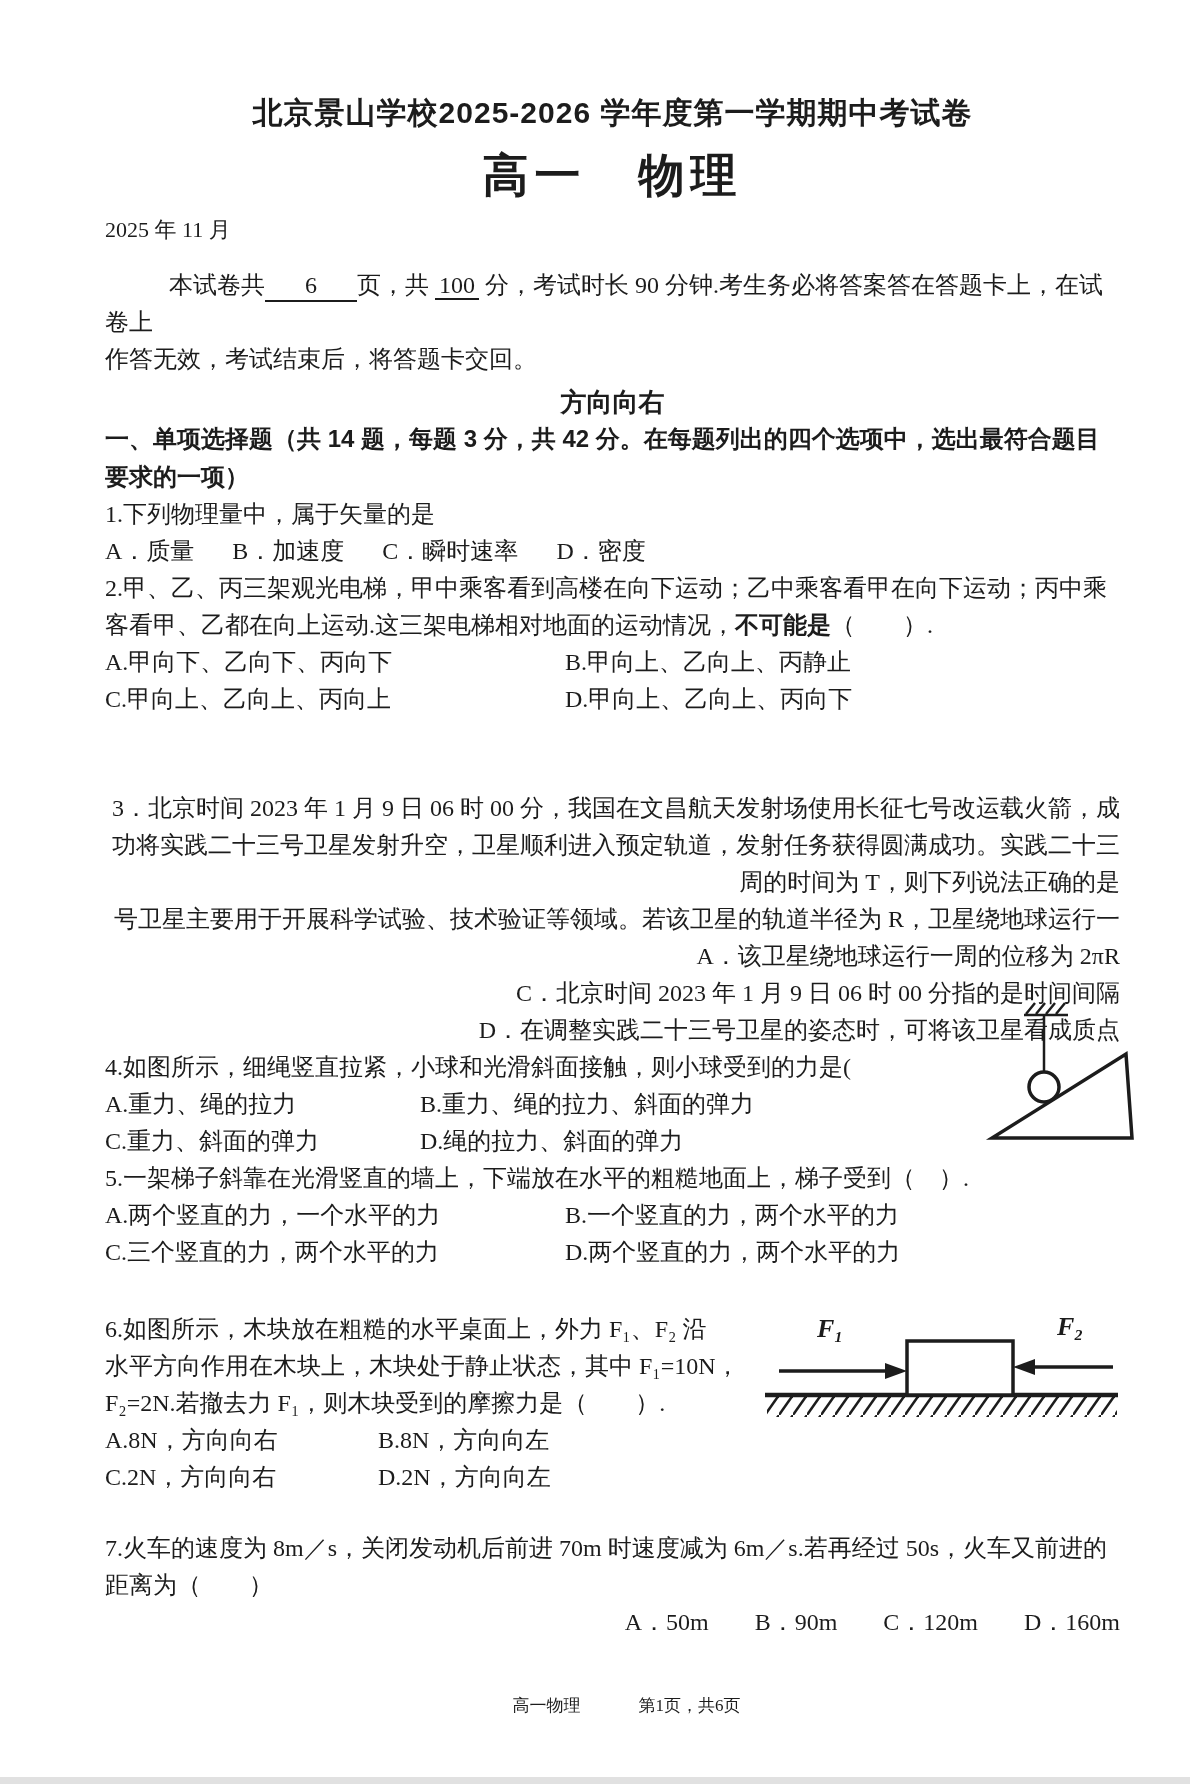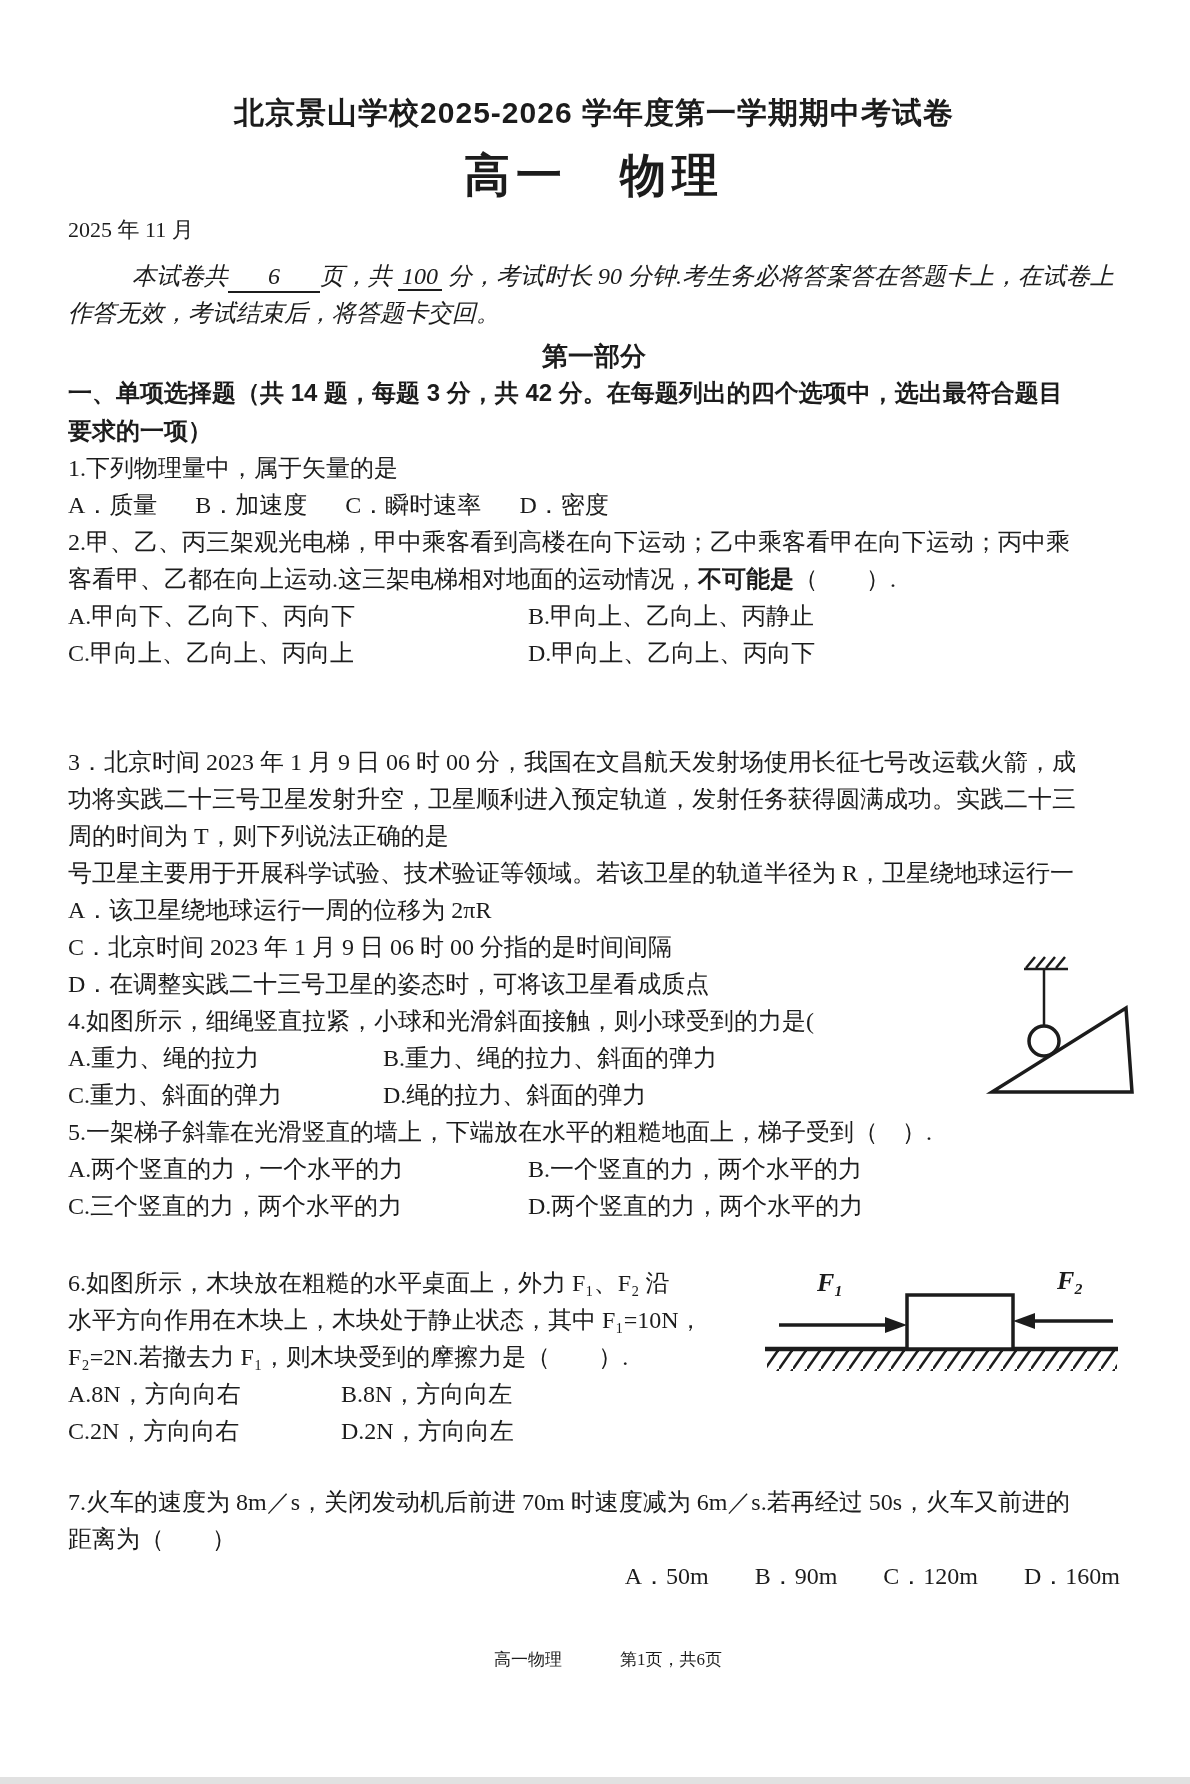--- a/index.html
+++ b/index.html
@@ -7,35 +7,35 @@
     position:relative;
     width:1190px; height:1784px;
     background:#ffffff;
     color:#1c1c1c;
     overflow:hidden;
     font-family:"Liberation Serif","DejaVu Serif",serif;
     font-size:24px;
     line-height:37px;
     margin:0 auto;
   }
-  .content { box-sizing:border-box; padding:92px 70px 0 68px; }
+  .content { box-sizing:border-box; padding:92px 70px 0 105px; }
 
   .title1 {
     font-family:"Liberation Sans","DejaVu Sans",sans-serif;
     font-weight:bold; font-size:30px; line-height:42px;
     text-align:center; letter-spacing:1px;
   }
   .title2 {
     font-family:"Liberation Sans","DejaVu Sans",sans-serif;
     font-weight:bold; font-size:46px; line-height:58px;
     text-align:center; letter-spacing:6px; margin-top:12px;
   }
   .date { text-align:left; font-size:22px; line-height:32px; margin-top:10px; padding-right:12px; }
 
-  .intro { margin:12px 0 0 0; text-indent:64px;font-style:italic; }
+  .intro { margin:21px 0 0 0; text-indent:64px; }
   .blank-underline {
     display:inline-block; min-width:92px; text-align:center;
     border-bottom:2px solid #1c1c1c; text-indent:0; line-height:30px;
   }
   .score-underline { border-bottom:2px solid #1c1c1c; padding:0 4px; }
 
   .part-heading {
     text-align:center; font-family:"Liberation Sans","DejaVu Sans",sans-serif;
     font-weight:bold; font-size:26px; line-height:36px; margin-top:6px;
   }
@@ -44,21 +44,21 @@
     font-weight:bold; font-size:24px; line-height:38px;
   }
 
   .q { position:relative; }
   .stem-line { white-space:nowrap; }
   .opts-row { display:flex; gap:38px; }
   .opts-row.wide { gap:46px; padding-left:28px;justify-content:flex-end; }
   .opts-grid { display:grid; grid-template-columns:var(--c1,420px) auto; }
   .opt { white-space:nowrap; }
 
-  .mt-q3 { margin-top:72px; }
+  .mt-q3 { margin-top:72px;text-align:right; }
   .mt-q6 { margin-top:40px; }
   .mt-q7 { margin-top:34px; }
 
   .fig-incline { position:absolute; right:-22px; top:-51px; }
   .fig-block   { position:absolute; right:0px;  top:4px; }
   .q6-stem { max-width:650px; }
 
   .footer {
     display:flex; justify-content:center; gap:58px;
     margin-top:50px; font-size:17px; line-height:30px;
@@ -74,21 +74,21 @@
 
 <div class="page">
   <div class="content">
 
     <div class="title1">北京景山学校2025-2026 学年度第一学期期中考试卷</div>
     <div class="title2">高一　物理</div>
     <div class="date">2025 年 11 月</div>
 
     <p class="intro"><span>本试卷共</span><span class="blank-underline">6</span><span>页，共 </span><span class="score-underline">100</span><span> 分，考试时长 90 分钟.考生务必将答案答在答题卡上，在试卷上</span><br><span>作答无效，考试结束后，将答题卡交回。</span></p>
 
-    <div class="part-heading">第一部分</div>
+    <div class="part-heading">方向向右</div>
 
     <div class="section-heading"><span>一、单项选择题（共 14 题，每题 3 分，共 42 分。在每题列出的四个选项中，选出最符合题目</span><br><span>要求的一项）</span></div>
 
     <div class="q">
       <div class="stem-line">1.下列物理量中，属于矢量的是</div>
       <div class="opts-row">
         <span class="opt">A．质量</span>
         <span class="opt">B．加速度</span>
         <span class="opt">C．瞬时速率</span>
         <span class="opt">D．密度</span>

